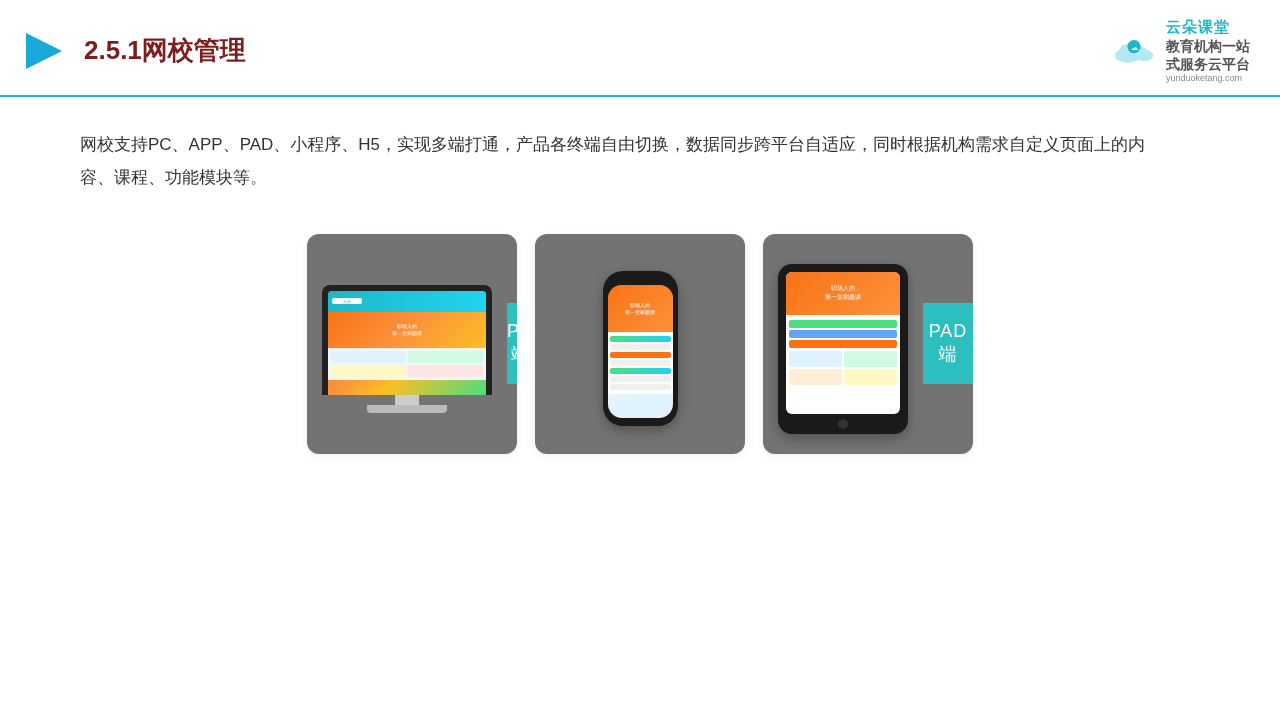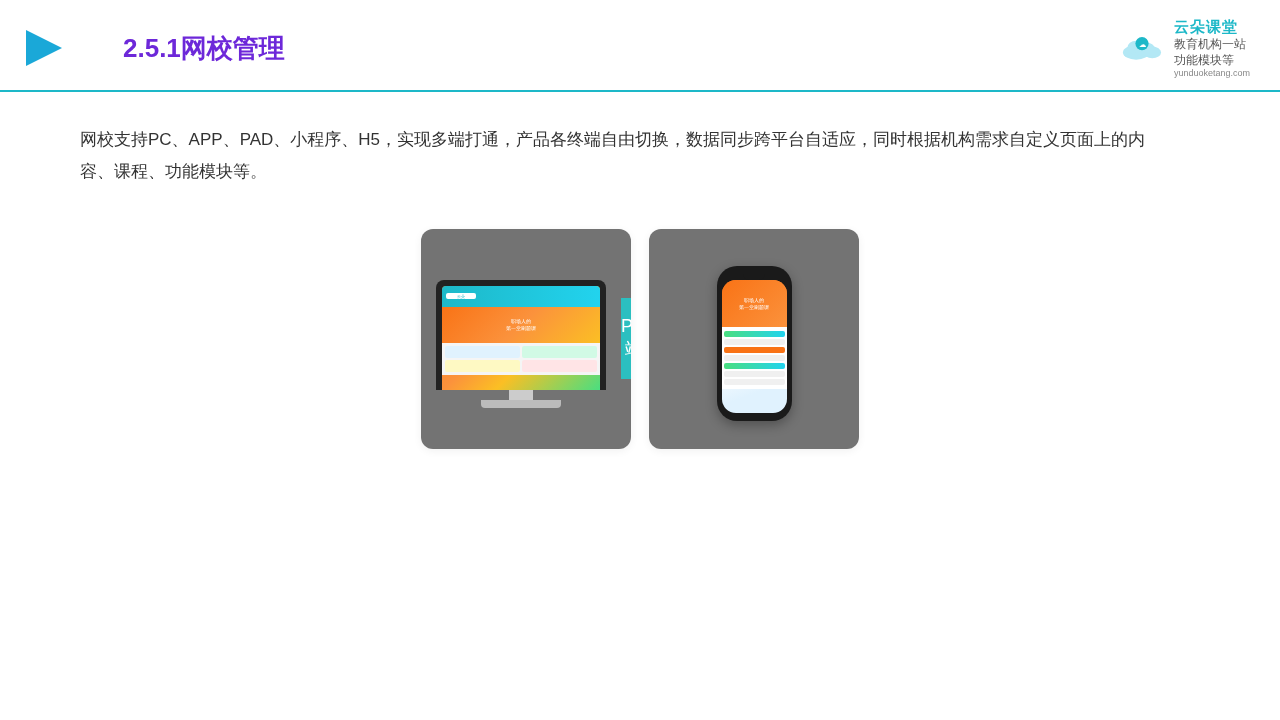--- a/index.html
+++ b/index.html
@@ -24,22 +24,21 @@
       align-items: center;
       gap: 16px;
     }
     .logo-arrow {
       width: 48px;
       height: 48px;
     }
     .page-title {
       font-size: 26px;
       font-weight: bold;
-      color: #6d28d9;
-      margin-left: 39px;
+      color: #7f1d1d;
     }
     .header-right {
       display: flex;
       align-items: center;
       gap: 10px;
     }
     .cloud-svg {
       width: 44px;
       height: 28px;
     }
@@ -48,23 +47,24 @@
       color: #1db8c8;
       font-weight: bold;
       letter-spacing: 1px;
     }
     .brand-sub {
       display: flex;
       flex-direction: column;
       align-items: flex-start;
     }
     .brand-tagline {
-      font-size: 12px;
+      font-size: 14px;
       color: #555;
       line-height: 1.3;
+      font-weight: bold;
     }
     .brand-url {
       font-size: 9px;
       color: #888;
     }
 
     
     .description {
       padding: 32px 116px 20px 80px;
       font-size: 17px;
@@ -309,21 +309,21 @@
       <ellipse cx="22" cy="18" rx="12" ry="10" fill="#b3e8f5"></ellipse>
       <ellipse cx="34" cy="20" rx="14" ry="10" fill="#b3e8f5"></ellipse>
       <ellipse cx="44" cy="24" rx="12" ry="8" fill="#b3e8f5"></ellipse>
       <circle cx="30" cy="12" r="9" fill="#1db8c8"></circle>
       <text x="26" y="16" font-size="10" fill="white" font-family="sans-serif">☁</text>
     </svg>
     <div class="brand-sub">
       <span class="brand-name-cn">云朵课堂</span>
       <span class="brand-tagline">
         <span>教育机构一站</span><br>
-        <span>功能模块等</span>
+        <span>式服务云平台</span>
       </span>
       <span class="brand-url">yunduoketang.com</span>
     </div>
   </div>
 </div>
 
 <div class="description">
   <span>网校支持PC、APP、PAD、小程序、H5，实现多端打通，产品各终端自由切换，数据同步跨平台自适应，同时根据机构需求自定义页面上的内容、课程、功能模块等。</span>
 </div>
 
@@ -371,16 +371,40 @@
               <div class="phone-screen-row accent"></div>
               <div class="phone-screen-row"></div>
               <div class="phone-screen-row"></div>
             </div>
           </div>
         </div>
       </div>
     </div>
   </div>
 
+  <div class="card">
+    <div class="card-image-area">
+      <div class="ipad-mockup">
+        <div class="ipad-outer">
+          <div class="ipad-screen">
+            <div class="ipad-screen-header">职场人的<br>第一堂刷题课</div>
+            <div class="ipad-screen-body">
+              <div class="ipad-row accent"></div>
+              <div class="ipad-row blue"></div>
+              <div class="ipad-row orange"></div>
+              <div class="ipad-grid">
+                <div class="ipad-cell"></div>
+                <div class="ipad-cell green"></div>
+                <div class="ipad-cell orange"></div>
+                <div class="ipad-cell yellow"></div>
+              </div>
+            </div>
+          </div>
+          <div class="ipad-home-btn"></div>
+        </div>
+      </div>
+    </div>
+    <div class="card-label">PAD端</div>
+  </div>
 
 
 
 </div>
 
 </body></html>

